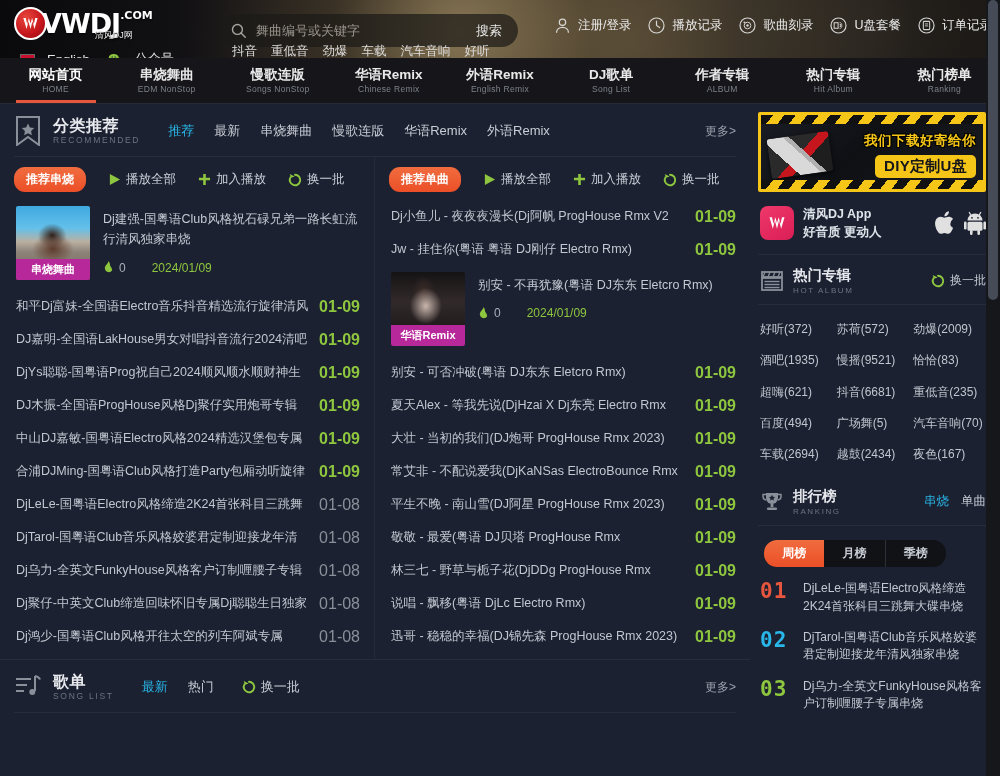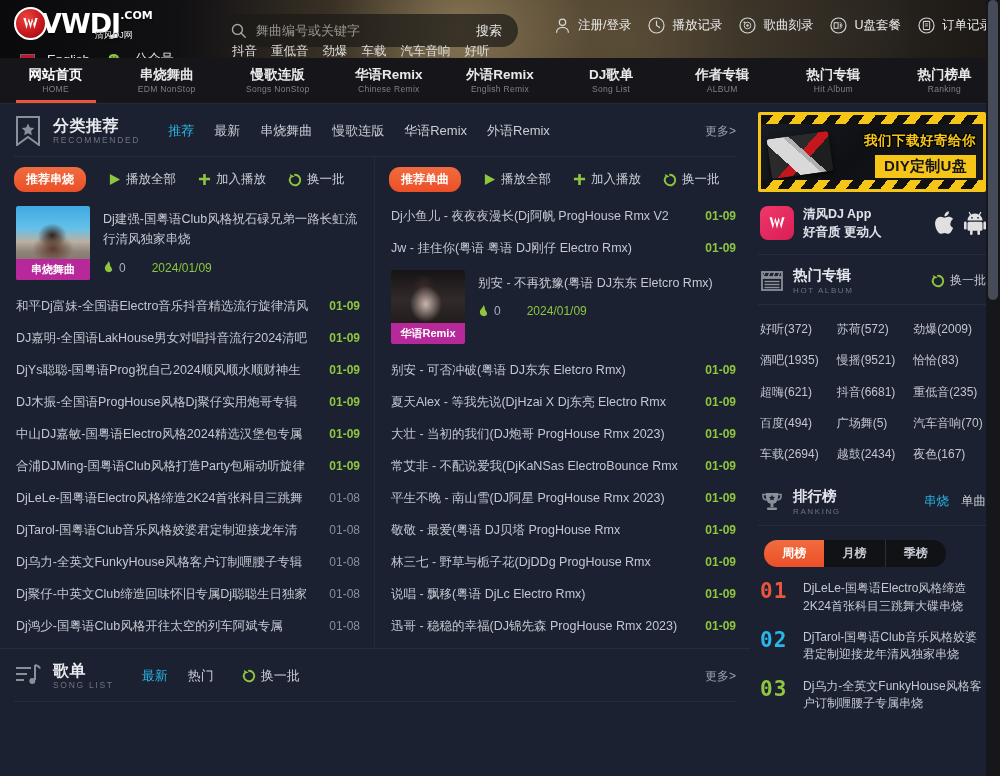--- a/index.html
+++ b/index.html
@@ -131,21 +131,21 @@
   .act { display:flex; align-items:center; gap:5px; color:#cbd0d9; font-size:12.5px; text-decoration:none; margin-left:22px; }
   .act svg { flex:0 0 auto; }
 
   
   .list { padding:0 12px 6px 14px; }
   .song-row {
     display:flex; align-items:center; justify-content:space-between;
     gap:10px; padding:7.5px 2px; cursor:pointer;
   }
   .song-title { color:#c2c7d1; font-size:12.5px; white-space:nowrap; overflow:hidden; text-overflow:ellipsis; }
-  .song-date { color:#8ec63f; font-size:12px; flex:0 0 auto; font-weight:bold; }
+  .song-date { color:#8ec63f; font-size:16px; flex:0 0 auto; font-weight:bold; }
   .song-date.dim { color:#8a9099; font-weight:normal; }
 
   
   .feat { display:flex; gap:13px; padding:6px 2px 10px 2px; }
   .thumb { width:74px; height:74px; flex:0 0 auto; position:relative; overflow:hidden; border-radius:2px; }
   .thumb .img1 {
     position:absolute; inset:0;
     background:
       radial-gradient(ellipse 40% 30% at 50% 58%, #5d3b2c 0%, rgba(93,59,44,0) 70%),
       radial-gradient(ellipse 26% 22% at 49% 40%, #2b1c16 0%, rgba(43,28,22,0) 75%),
@@ -191,21 +191,21 @@
   }
   .banner-t1 {
     position:absolute; right:7px; top:17px;
     color:#f5c518; font-size:13.5px; font-weight:bold; letter-spacing:.5px;
     text-shadow:1px 1px 0 #000, -1px -1px 0 #000, 1px -1px 0 #000, -1px 1px 0 #000;
   }
   .banner-t2 {
     position:absolute; right:7px; top:40px;
     background:#f5c518; color:#16161a; font-weight:bold;
     font-size:15px; padding:2px 9px; letter-spacing:.3px;
-    border-radius:0;
+    border-radius:5px;
   }
 
   .app-row { display:flex; align-items:center; gap:9px; padding:13px 0 13px 2px; border-bottom:1px solid #272c38; }
   .app-logo {
     width:34px; height:34px; border-radius:8px; flex:0 0 auto;
     background:linear-gradient(145deg,#f0386b 0%,#d91e55 100%);
     display:flex; align-items:center; justify-content:center;
   }
   .app-txt { line-height:1.45; color:#dfe3ea; font-size:12.5px; font-weight:bold; }
   .os-icons { display:flex; gap:7px; margin-left:auto; align-items:center; }

